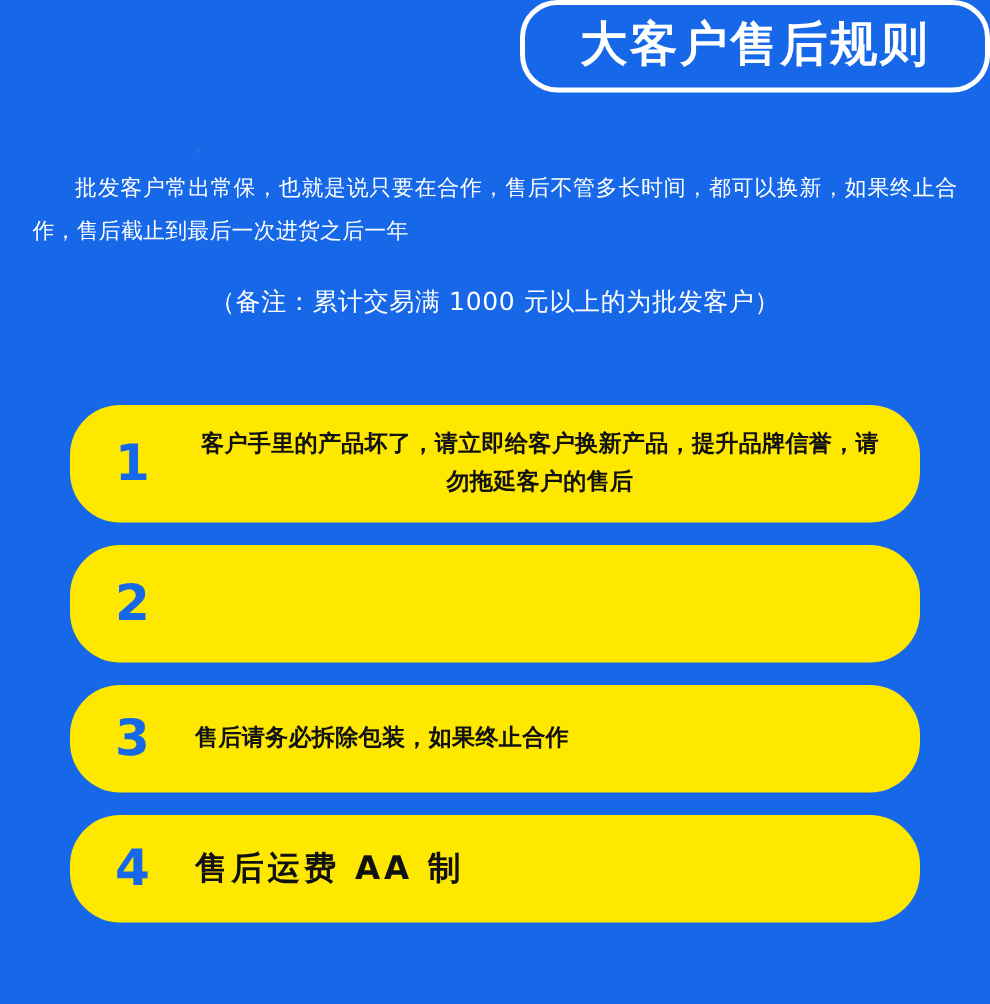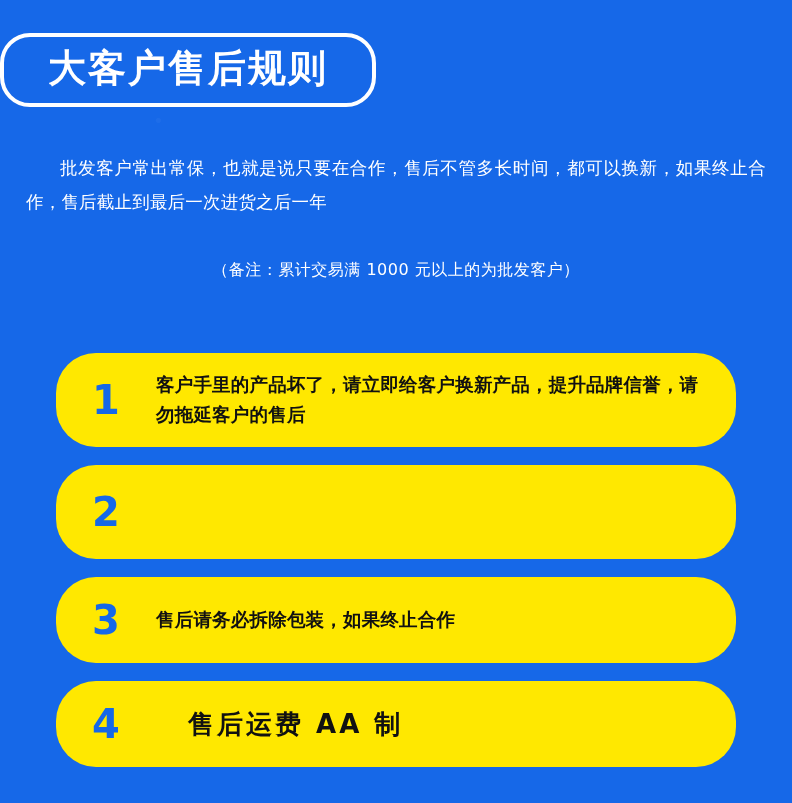--- a/index.html
+++ b/index.html
@@ -21,53 +21,52 @@
     background:
       radial-gradient(circle at 20% 15%, rgba(255,255,255,0.035) 0 2px, rgba(0,0,0,0) 3px),
       radial-gradient(circle at 70% 60%, rgba(255,255,255,0.03) 0 2px, rgba(0,0,0,0) 3px),
       #1668e8;
     box-sizing: border-box;
   }
 
   
   .title-wrap {
     display: flex;
-    justify-content: flex-start;
-    padding-top: 33px;
+    justify-content: flex-end;
   }
   .title-pill {
     border: 4px solid #ffffff;
     border-radius: 30px;
     padding: 8px 44px 12px 44px;
     display: inline-block;
   }
   .title-text {
     color: #ffffff;
     font-size: 38px;
     font-weight: bold;
     letter-spacing: 2px;
     line-height: 46px;
     white-space: nowrap;
   }
 
   
   .intro {
-    margin: 44px 26px 0 26px;
+    margin: 60px 26px 0 26px;
     color: #ffffff;
     font-size: 17.5px;
     line-height: 34px;
     text-indent: 34px;
     text-align: justify;
     letter-spacing: 0.2px;
   }
   .note {
-    margin-top: 34px;
+    margin-top: 22px;
     text-align: center;
     color: #ffffff;
-    font-size: 16px;
+    font-size: 20px;
     line-height: 34px;
     letter-spacing: 0.5px;
   }
 
   
   .rules {
     margin-top: 66px;
     padding: 0 56px;
   }
   .rule {
@@ -92,26 +91,26 @@
     line-height: 1;
     width: 40px;
     text-align: center;
   }
   .rule-text {
     color: #111111;
     font-size: 18.5px;
     line-height: 30px;
     font-weight: bold;
     letter-spacing: 0.2px;
+    text-align: center;
   }
   .rule.big .rule-text {
     font-size: 26px;
     letter-spacing: 3px;
     line-height: 34px;
-    margin-left: 32px;
   }
   .rule.tall { min-height: 94px; }
 </style>
 </head>
 <body>
 
 <div class="page">
 
   <div class="title-wrap">
     <div class="title-pill">

